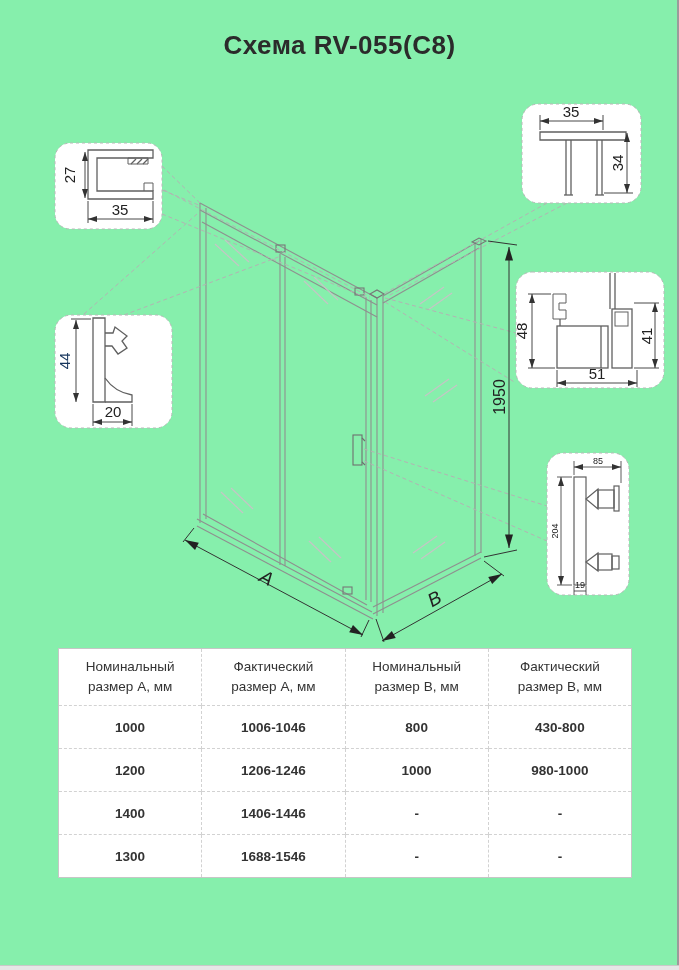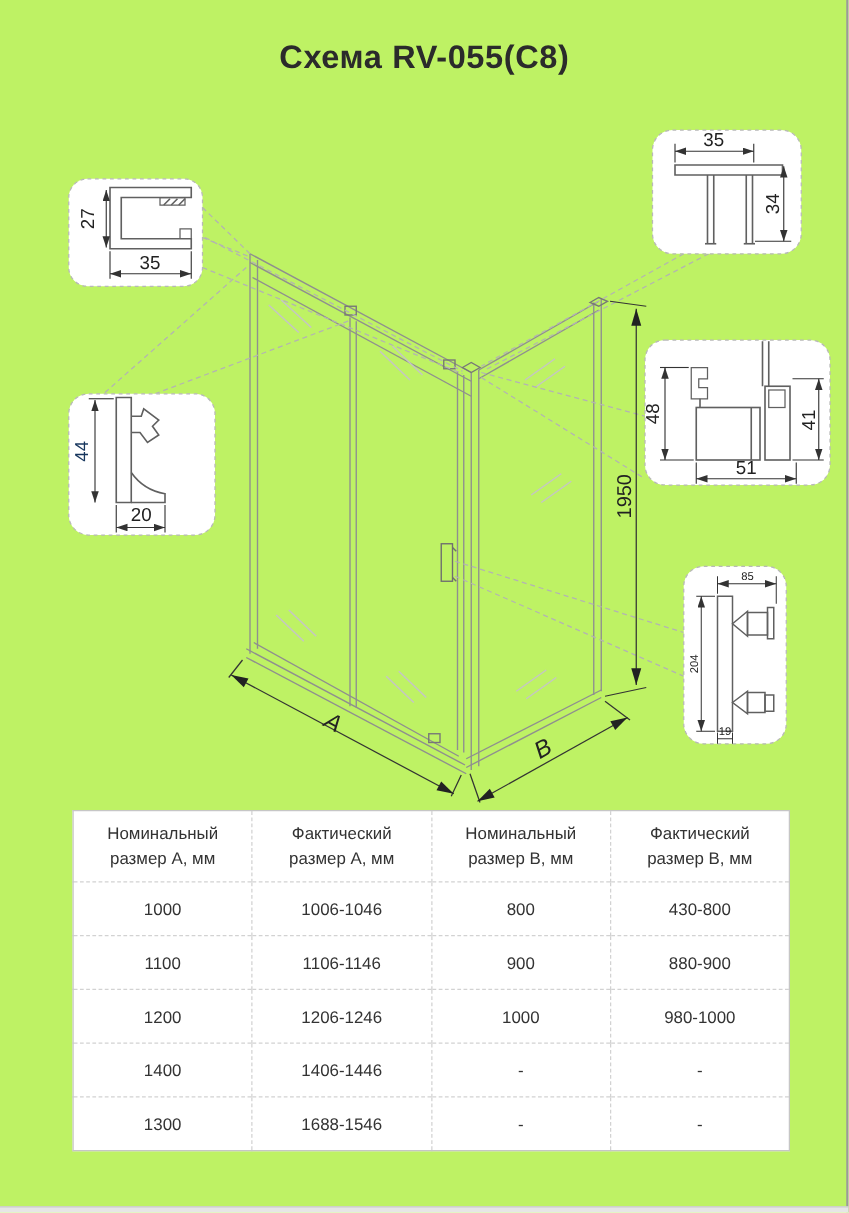--- a/index.html
+++ b/index.html
@@ -1,34 +1,34 @@
 <!DOCTYPE html>
 <html><head>
 <meta charset="utf-8">
 <style>
   html,body{margin:0;padding:0;background:#fff;}
-  .page{position:relative;width:679px;height:970px;background:#bef264;overflow:hidden;
+  .page{position:relative;width:679px;height:970px;background:#86efac;overflow:hidden;
         font-family:"Liberation Sans", sans-serif;color:#222;}
   .title{position:absolute;left:0;top:30px;width:679px;text-align:center;
          font-size:26px;font-weight:bold;color:#2b2b2b;letter-spacing:.5px;}
   svg.drawing{position:absolute;left:0;top:0;}
   
   .dim{font-family:"Liberation Sans",sans-serif;font-size:15px;fill:#222;}
   .dim-navy{font-family:"Liberation Sans",sans-serif;font-size:15px;}
   .dim-small{font-family:"Liberation Sans",sans-serif;font-size:9px;fill:#222;}
   .dim-letter{font-family:"Liberation Sans",sans-serif;font-size:19px;font-style:italic;fill:#222;}
   .dim-big{font-family:"Liberation Sans",sans-serif;font-size:16px;fill:#222;}
   
   table.sizes{position:absolute;left:58px;top:648px;width:574px;border-collapse:collapse;
               border:1px solid #c6c6c6;table-layout:fixed;background:#fff;}
   table.sizes th{height:54px;font-weight:normal;font-size:13.5px;color:#333;
                  vertical-align:middle;line-height:1.45;}
   table.sizes td{height:40px;font-size:13.5px;color:#333;text-align:center;vertical-align:middle;}
   table.sizes th + th, table.sizes td + td{border-left:1px dashed #d2d2d2;}
-  table.sizes tbody tr td{border-top:1px dashed #d2d2d2;}
+  table.sizes tbody tr td{border-top:1px dashed #d2d2d2;font-weight:bold;}
   .right-edge{position:absolute;left:677px;top:0;width:1.5px;height:970px;background:#9b9b9b;}
   .bottom-strip{position:absolute;left:0;top:965px;width:679px;height:5px;
                 background:#e6e6e6;border-top:1px solid #c9c9c9;}
 </style>
 </head>
 <body>
 
 <div class="page">
 
   <div class="title">Схема RV-055(C8)</div>
@@ -299,26 +299,20 @@
       </tr>
     </thead>
     <tbody>
       <tr>
         <td>1000</td>
         <td>1006-1046</td>
         <td>800</td>
         <td>430-800</td>
       </tr>
       <tr>
-        <td>1100</td>
-        <td>1106-1146</td>
-        <td>900</td>
-        <td>880-900</td>
-      </tr>
-      <tr>
         <td>1200</td>
         <td>1206-1246</td>
         <td>1000</td>
         <td>980-1000</td>
       </tr>
       <tr>
         <td>1400</td>
         <td>1406-1446</td>
         <td>-</td>
         <td>-</td>

